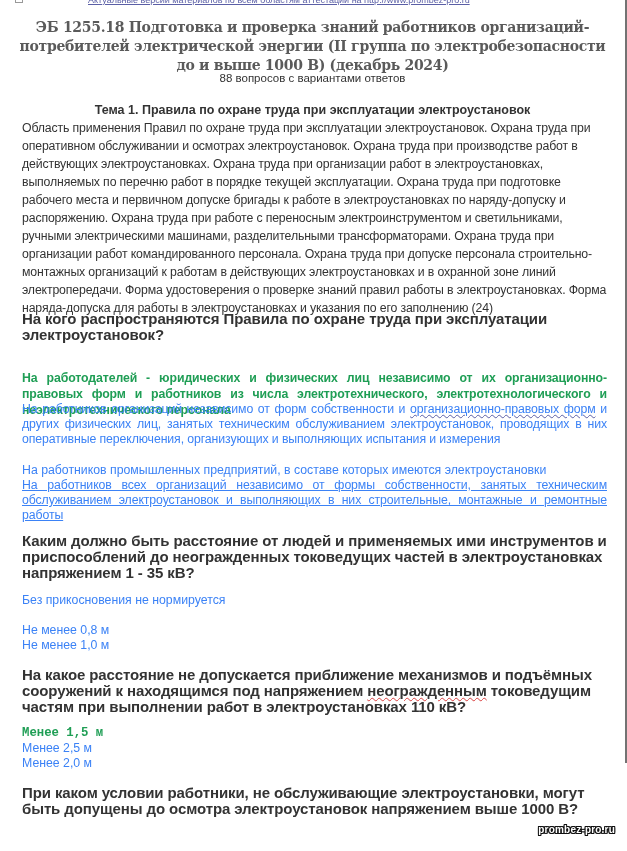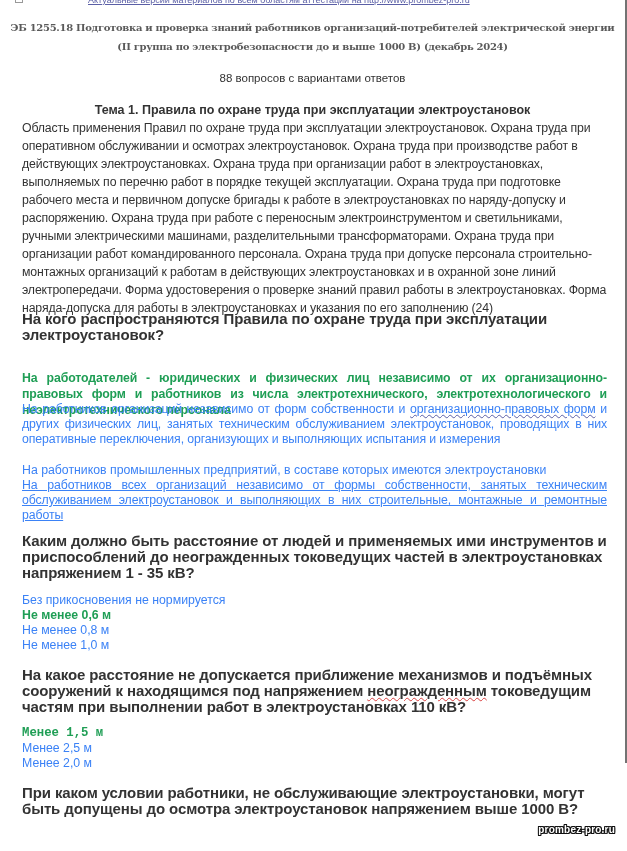--- a/index.html
+++ b/index.html
@@ -1,20 +1,20 @@
 <!DOCTYPE html>
 <html><head>
 <meta charset="utf-8">
 <style>
   html, body { margin: 0; padding: 0; background: #ffffff; }
   body { width: 627px; height: 851px; overflow: hidden; position: relative; font-family: "Liberation Sans", sans-serif; color: #333; }
   .page { position: absolute; left: 0; top: 0; width: 625px; height: 763px; background: #fff; border-right: 7px solid #737373; }
   .corner-mark { position: absolute; left: 15px; top: -4px; width: 6px; height: 6px; border: 1px solid #999; border-top: none; }
   .top-link { position: absolute; left: 88px; top: -6px; width: 450px; font-size: 9px; color: #5b5fa6; text-decoration: underline; white-space: nowrap; overflow: hidden; line-height: 12px; }
-  .title { position: absolute; left: 10px; width: 605px; top: 18px; text-align: center; font-family: "DejaVu Serif", "Liberation Serif", serif; font-weight: bold; font-size: 10px; line-height: 19px; color: #5a5a5a; letter-spacing: -0.3px; }
+  .title { position: absolute; left: 10px; width: 605px; top: 18px; text-align: center; font-family: "DejaVu Serif", "Liberation Serif", serif; font-weight: bold; font-size: 14px; line-height: 19px; color: #5a5a5a; letter-spacing: -0.3px; }
   .subtitle { position: absolute; left: 0; width: 625px; top: 72px; text-align: center; font-weight: normal; font-size: 11.5px; color: #333; }
   .theme-title { position: absolute; left: 0; width: 625px; top: 103px; text-align: center; font-weight: bold; font-size: 12.5px; color: #333; }
   .theme-desc { position: absolute; left: 22px; width: 585px; top: 119px; font-size: 12.3px; line-height: 18px; color: #333; letter-spacing: -0.15px; }
   .q { position: absolute; left: 22px; width: 585px; font-weight: bold; font-size: 15px; line-height: 16px; color: #333; letter-spacing: -0.1px; }
   .ans { position: absolute; left: 22px; width: 585px; font-size: 12.3px; line-height: 15.2px; color: #3b82f6; }
   .ans.justify { text-align: justify; text-align-last: left; letter-spacing: -0.1px; }
   .ans.correct { color: #1f9e55; font-weight: bold; }
   .ans.correct.justify { line-height: 16px; margin-top: 14px; }
   .squiggle-blue { text-decoration: underline wavy #5b5fa6; text-decoration-thickness: 1px; }
   .squiggle-red { text-decoration: underline wavy #d94040; text-decoration-thickness: 1px; }
@@ -35,21 +35,20 @@
   <div class="theme-desc">Область применения Правил по охране труда при эксплуатации электроустановок. Охрана труда при оперативном обслуживании и осмотрах электроустановок. Охрана труда при производстве работ в действующих электроустановках. Охрана труда при организации работ в электроустановках, выполняемых по перечню работ в порядке текущей эксплуатации. Охрана труда при подготовке рабочего места и первичном допуске бригады к работе в электроустановках по наряду-допуску и распоряжению. Охрана труда при работе с переносным электроинструментом и светильниками, ручными электрическими машинами, разделительными трансформаторами. Охрана труда при организации работ командированного персонала. Охрана труда при допуске персонала строительно-монтажных организаций к работам в действующих электроустановках и в охранной зоне линий электропередачи. Форма удостоверения о проверке знаний правил работы в электроустановках. Форма наряда-допуска для работы в электроустановках и указания по его заполнению (24)</div>
 
   <div class="q" style="top:311px;">На кого распространяются Правила по охране труда при эксплуатации электроустановок?</div>
   <div class="ans correct justify" style="top:356px;">На работодателей - юридических и физических лиц независимо от их организационно-правовых форм и работников из числа электротехнического, электротехнологического и неэлектротехнического персонала</div>
   <div class="ans justify" style="top:402px;"><span>На работников организаций независимо от форм собственности и </span><span class="squiggle-blue">организационно-правовых форм</span><span> и других физических лиц, занятых техническим обслуживанием электроустановок, проводящих в них оперативные переключения, организующих и выполняющих испытания и измерения</span></div>
   <div class="ans" style="top:463px;">На работников промышленных предприятий, в составе которых имеются электроустановки</div>
   <div class="ans justify" style="top:478px;text-decoration:underline;">На работников всех организаций независимо от формы собственности, занятых техническим обслуживанием электроустановок и выполняющих в них строительные, монтажные и ремонтные работы</div>
 
   <div class="q" style="top:533px;">Каким должно быть расстояние от людей и применяемых ими инструментов и приспособлений до неогражденных токоведущих частей в электроустановках напряжением 1 - 35 кВ?</div>
   <div class="ans" style="top:593px;">Без прикосновения не нормируется</div>
-  <div class="ans correct" style="top:608px;">Не менее 0,6 м</div>
   <div class="ans" style="top:623px;">Не менее 0,8 м</div>
   <div class="ans" style="top:638px;">Не менее 1,0 м</div>
 
   <div class="q" style="top:667px;"><span>На какое расстояние не допускается приближение механизмов и подъёмных сооружений к находящимся под напряжением </span><span class="squiggle-red">неогражденным</span><span> токоведущим частям при выполнении работ в электроустановках 110 кВ?</span></div>
   <div class="ans correct" style="top:726px;font-family:Liberation Mono, monospace;">Менее 1,5 м</div>
   <div class="ans" style="top:741px;">Менее 2,5 м</div>
   <div class="ans" style="top:756px;">Менее 2,0 м</div>
 
   <div class="q" style="top:785px;">При каком условии работники, не обслуживающие электроустановки, могут быть допущены до осмотра электроустановок напряжением выше 1000 В?</div>
 

